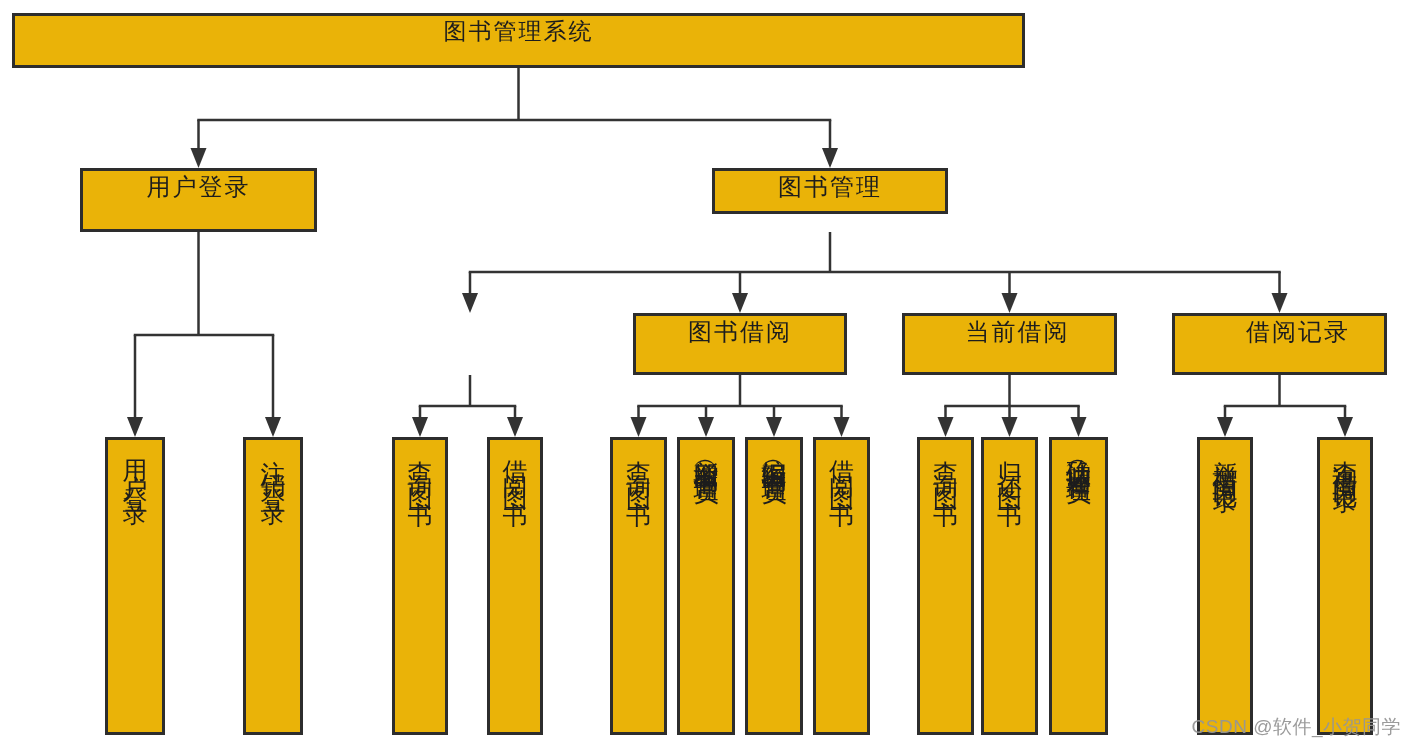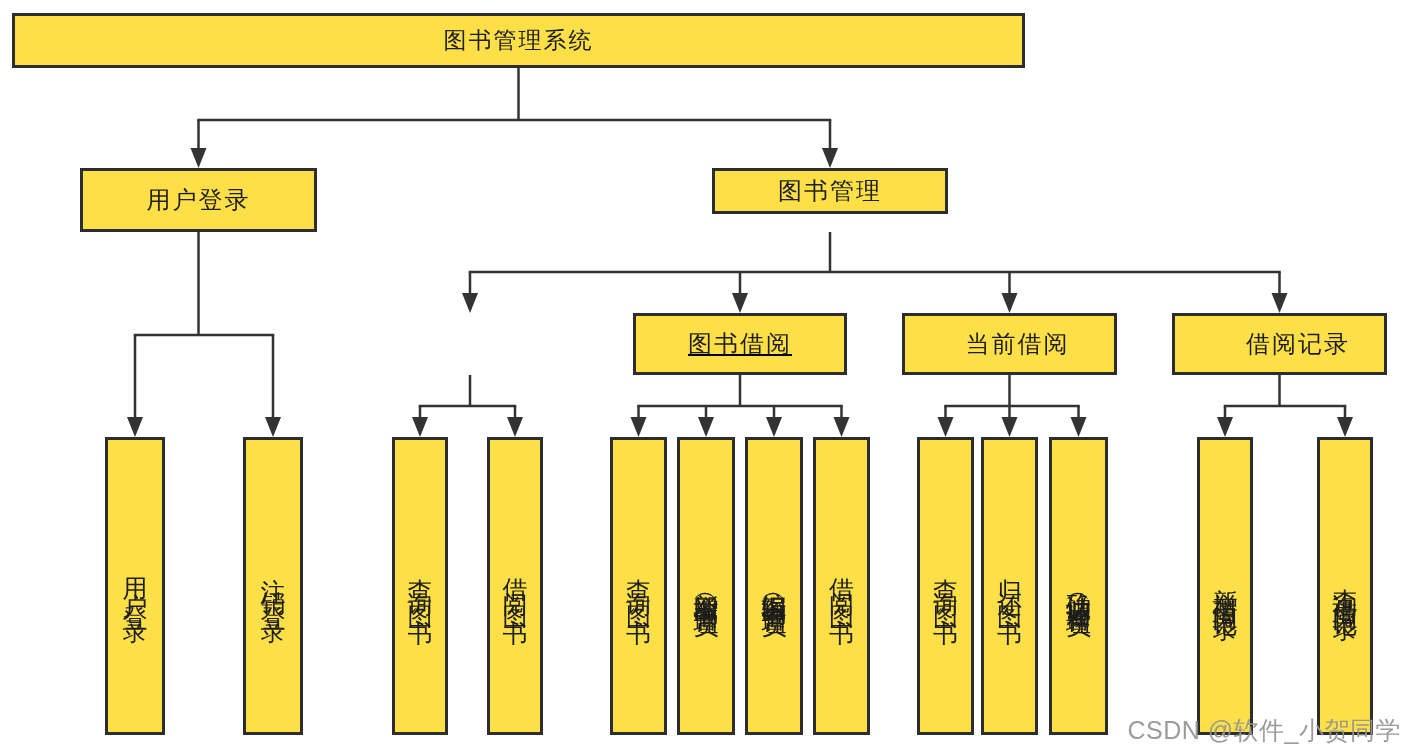--- a/index.html
+++ b/index.html
@@ -17,24 +17,23 @@
     position: absolute;
     left: 0; top: 0;
     z-index: 1;
   }
 
   #nodes-layer { position: absolute; left: 0; top: 0; width: 100%; height: 100%; z-index: 2; }
 
   .node {
     position: absolute;
     box-sizing: border-box;
-    background: #fde047;
+    background: #eab308;
     border: 3px solid #2d2d2d;
     display: flex;
-    align-items: center;
     justify-content: center;
   }
 
   .node .label {
     color: #1d1d1d;
     white-space: nowrap;
   }
 
   .node.horizontal .label {
     font-size: 24px;
@@ -51,21 +50,21 @@
   }
   .node.sp-wide   .label { letter-spacing: 14px; }
   .node.sp-medium .label { letter-spacing: 6px; }
   .node.sp-tight  .label { letter-spacing: 3px; }
 
   .watermark {
     position: absolute;
     top: 714px;
     right: 4px;
     z-index: 5;
-    font-size: 25px;
+    font-size: 19px;
     letter-spacing: 0.5px;
     color: rgba(150, 150, 150, 0.95);
     white-space: nowrap;
   }
 </style>
 </head>
 <body>
 
 <div id="canvas" style="width: 1405px; height: 747px;">
   <svg id="connector-layer" xmlns="http://www.w3.org/2000/svg" width="1405" height="747">
@@ -125,21 +124,21 @@
   <div id="nodes-layer">
       <div class="node horizontal root" style="left: 12px; top: 13px; width: 1013px; height: 55px;">
         <span class="label">图书管理系统</span>
       </div>
       <div class="node horizontal" style="left: 80px; top: 168px; width: 237px; height: 64px;">
         <span class="label">用户登录</span>
       </div>
       <div class="node horizontal" style="left: 712px; top: 168px; width: 236px; height: 46px;">
         <span class="label">图书管理</span>
       </div>
-      <div class="node horizontal" style="left: 633px; top: 313px; width: 214px; height: 62px; text-decoration: underline;">
+      <div class="node horizontal" style="left: 633px; top: 313px; width: 214px; height: 62px;">
         <span class="label">图书借阅</span>
       </div>
       <div class="node horizontal" style="left: 902px; top: 313px; width: 215px; height: 62px; padding-left: 16px;">
         <span class="label">当前借阅</span>
       </div>
       <div class="node horizontal" style="left: 1172px; top: 313px; width: 215px; height: 62px; padding-left: 37px;">
         <span class="label">借阅记录</span>
       </div>
       <div class="node vertical sp-wide" style="left: 105px; top: 437px; width: 60px; height: 298px;">
         <span class="label">用户登录</span>

